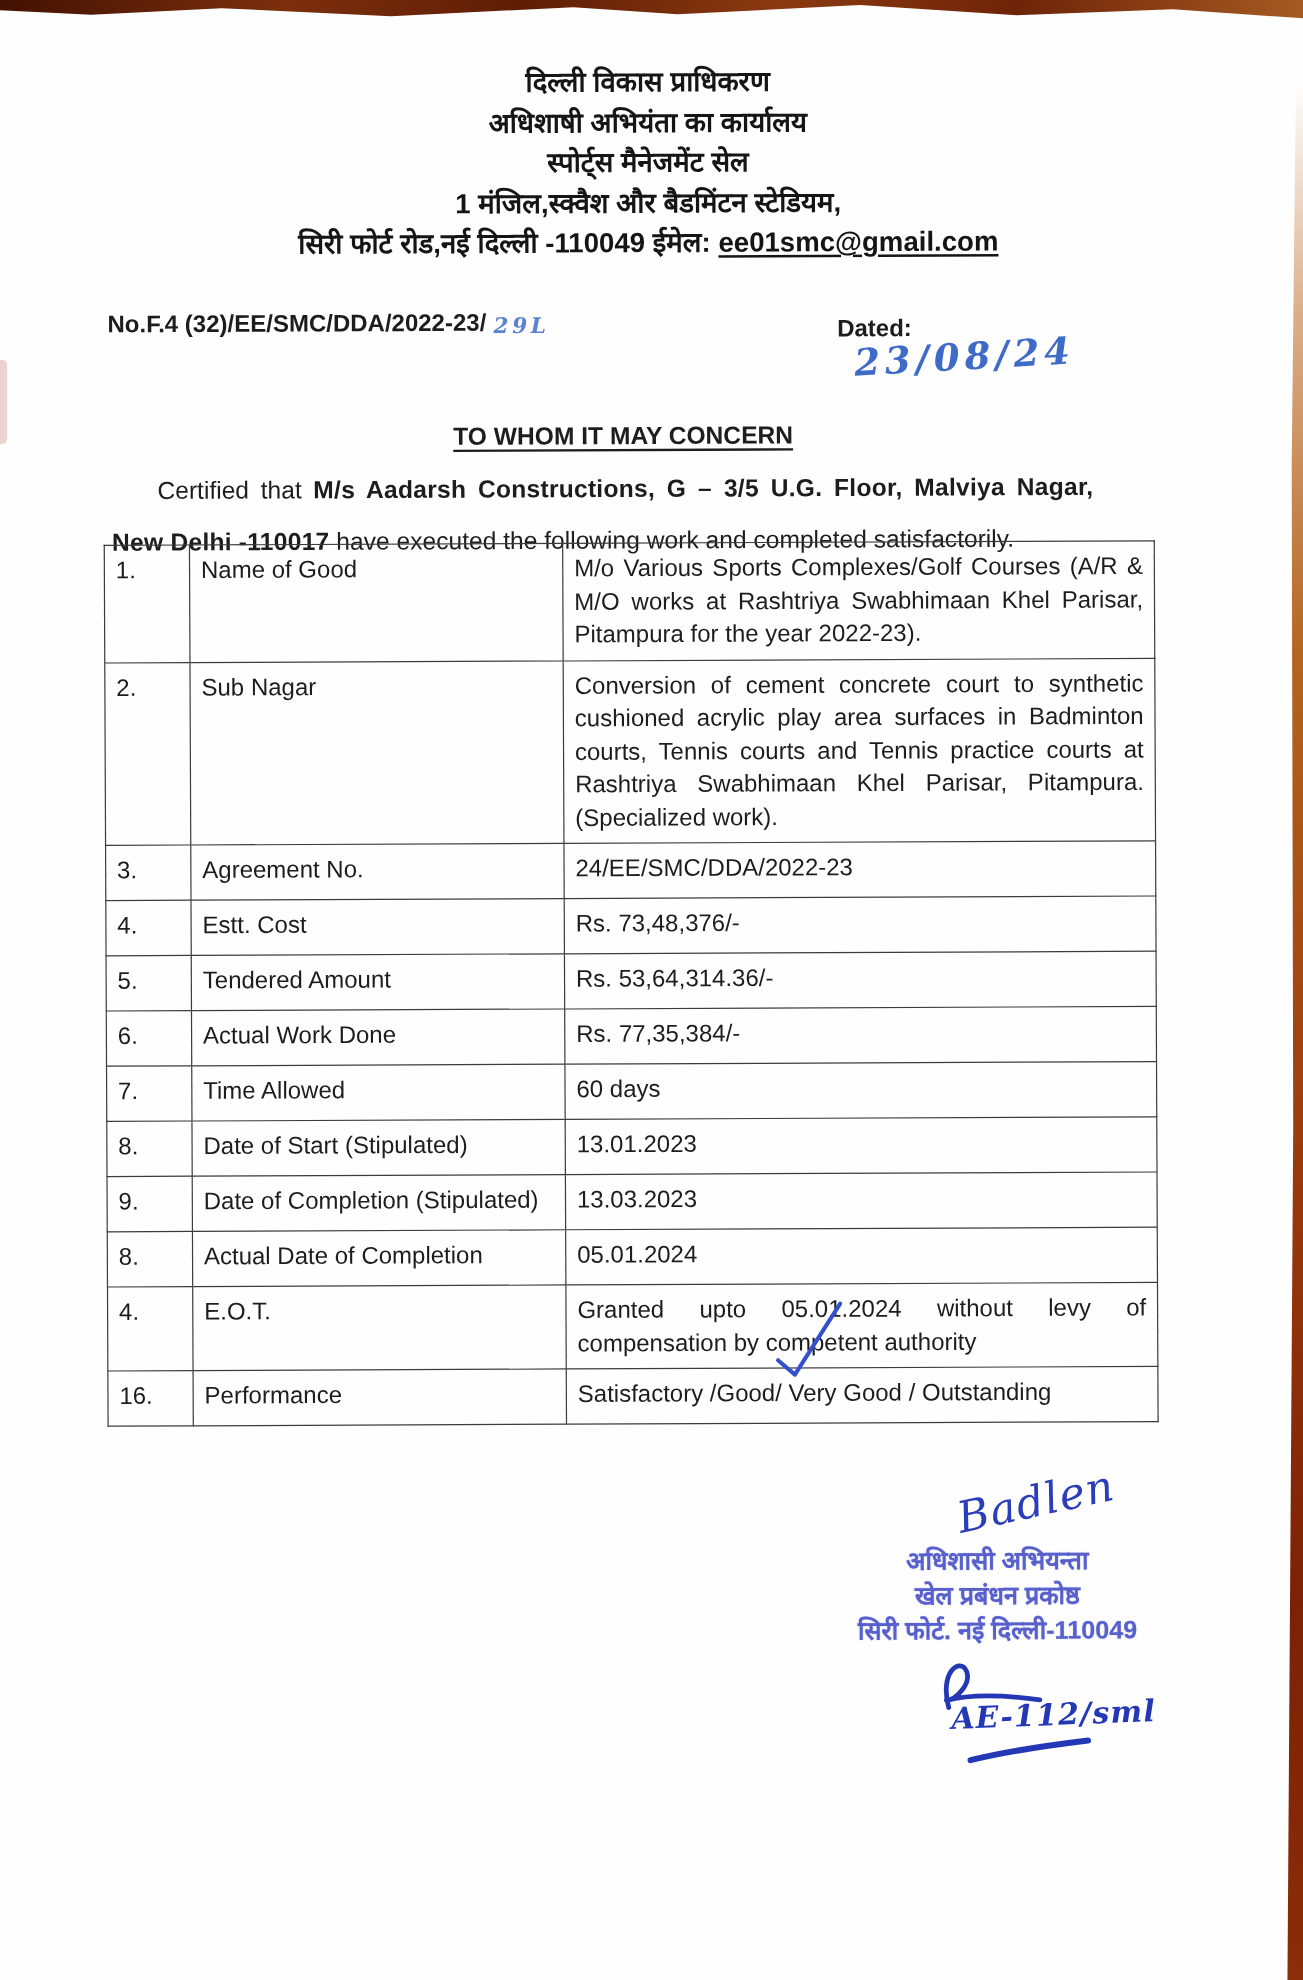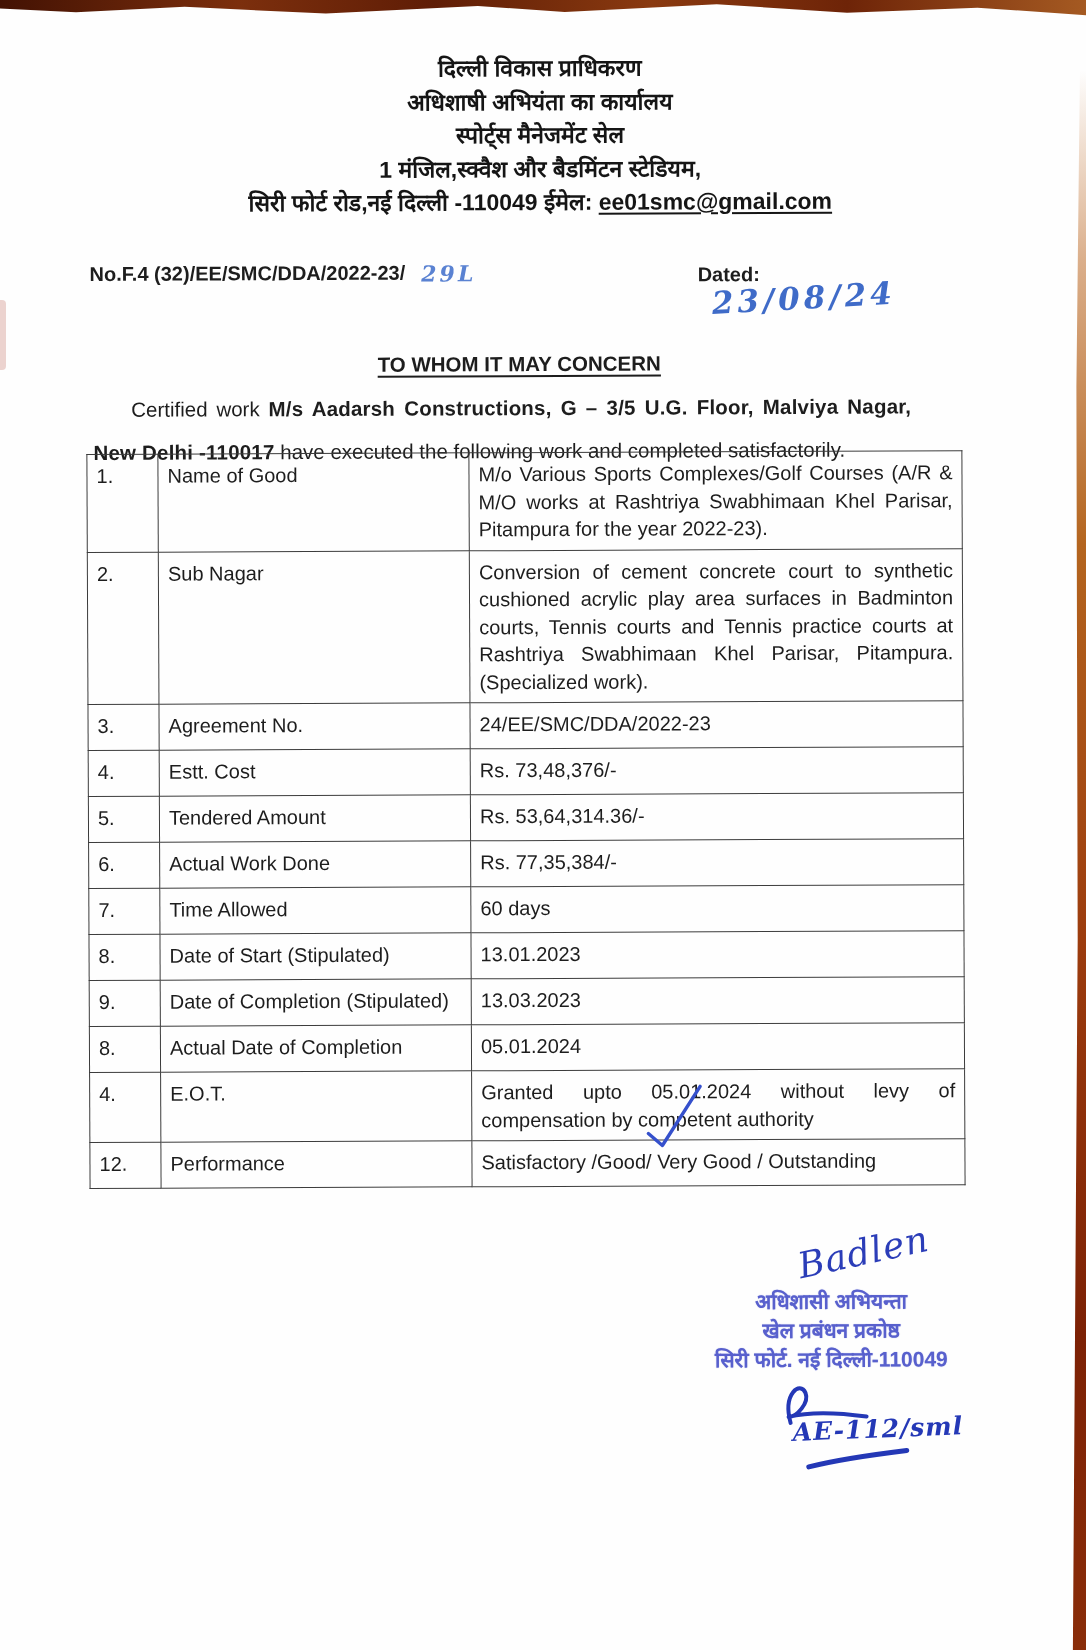--- a/index.html
+++ b/index.html
@@ -27,21 +27,21 @@
   }
 
   
   .letterhead{position:absolute;top:52px;left:0;width:100%;text-align:center;
     font-weight:bold;font-size:23px;line-height:33.5px;color:#151515;}
   .letterhead .email{text-decoration:underline;text-underline-offset:3px;font-weight:bold;}
 
   
   .refline{position:absolute;top:258px;left:92px;width:860px;font-size:20px;font-weight:bold;}
   .hw{color:#5a82d2;font-weight:bold;font-style:italic;font-family:"DejaVu Serif",serif;}
-  .ref-hw{font-size:22px;letter-spacing:3px;position:relative;top:2px;margin-left:16px;color:#5a82d2;}
+  .ref-hw{font-size:18px;letter-spacing:3px;position:relative;top:2px;margin-left:6px;color:#5a82d2;}
   .dated{position:absolute;left:608px;top:6px;}
   .date-hw{font-size:31px;letter-spacing:4px;color:#3f6bc8;position:relative;top:-6px;margin-left:14px;
     display:inline-block;transform:rotate(-3deg);}
 
   
   .title{position:absolute;top:352px;left:0;width:96%;text-align:center;font-size:20.5px;font-weight:bold;}
   .title .u{text-decoration:underline;text-underline-offset:4px;}
   .intro{position:absolute;top:386px;left:95px;width:818px;margin:0;
     font-size:20.5px;line-height:43px;text-align:justify;text-indent:38px;}
   .intro b{letter-spacing:.2px;}
@@ -84,21 +84,21 @@
     <span class="dated">
       <span>Dated:</span><span class="hw date-hw">23/08/24</span>
     </span>
   </div>
 
   <div class="title">
     <span class="u">TO WHOM IT MAY CONCERN</span>
   </div>
 
   <p class="intro">
-    <span>Certified work </span><b>M/s Aadarsh Constructions, G – 3/5 U.G. Floor, Malviya Nagar, New Delhi -110017</b><span> have executed the following work and completed satisfactorily.</span>
+    <span>Certified that </span><b>M/s Aadarsh Constructions, G – 3/5 U.G. Floor, Malviya Nagar, New Delhi -110017</b><span> have executed the following work and completed satisfactorily.</span>
   </p>
 
   <table class="cert">
     <tbody>
       <tr style="height:82px">
         <td class="sno">1.</td>
         <td class="lbl">Name of Good</td>
         <td class="val">M/o Various Sports Complexes/Golf Courses (A/R &amp; M/O works at Rashtriya Swabhimaan Khel Parisar, Pitampura for the year 2022-23).</td>
       </tr>
       <tr style="height:136px">
@@ -145,21 +145,21 @@
         <td class="sno">8.</td>
         <td class="lbl">Actual Date of Completion</td>
         <td class="val">05.01.2024</td>
       </tr>
       <tr style="height:66px">
         <td class="sno">4.</td>
         <td class="lbl">E.O.T.</td>
         <td class="val">Granted upto 05.01.2024 without levy of compensation by competent authority</td>
       </tr>
       <tr style="height:46px">
-        <td class="sno">12.</td>
+        <td class="sno">16.</td>
         <td class="lbl">Performance</td>
         <td class="val">Satisfactory /Good/ Very Good / Outstanding</td>
       </tr>
     </tbody>
   </table>
 
   <svg class="tick-svg" width="78" height="78" viewBox="0 0 78 78">
     <path d="M14 56 L28 68 L66 9" fill="none" stroke="#3550cc" stroke-width="3.4" stroke-linecap="round" stroke-linejoin="round"></path>
   </svg>
 

